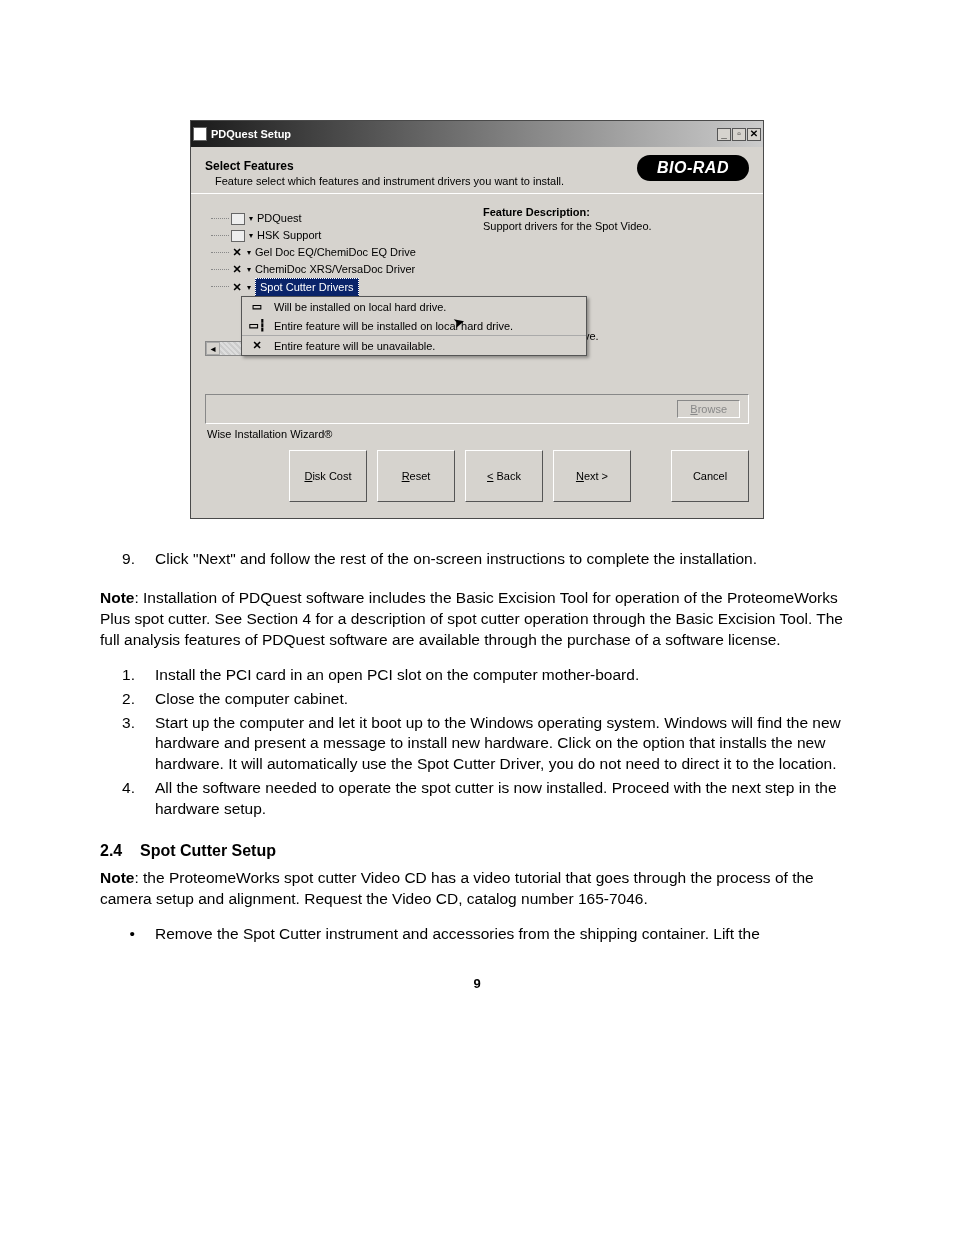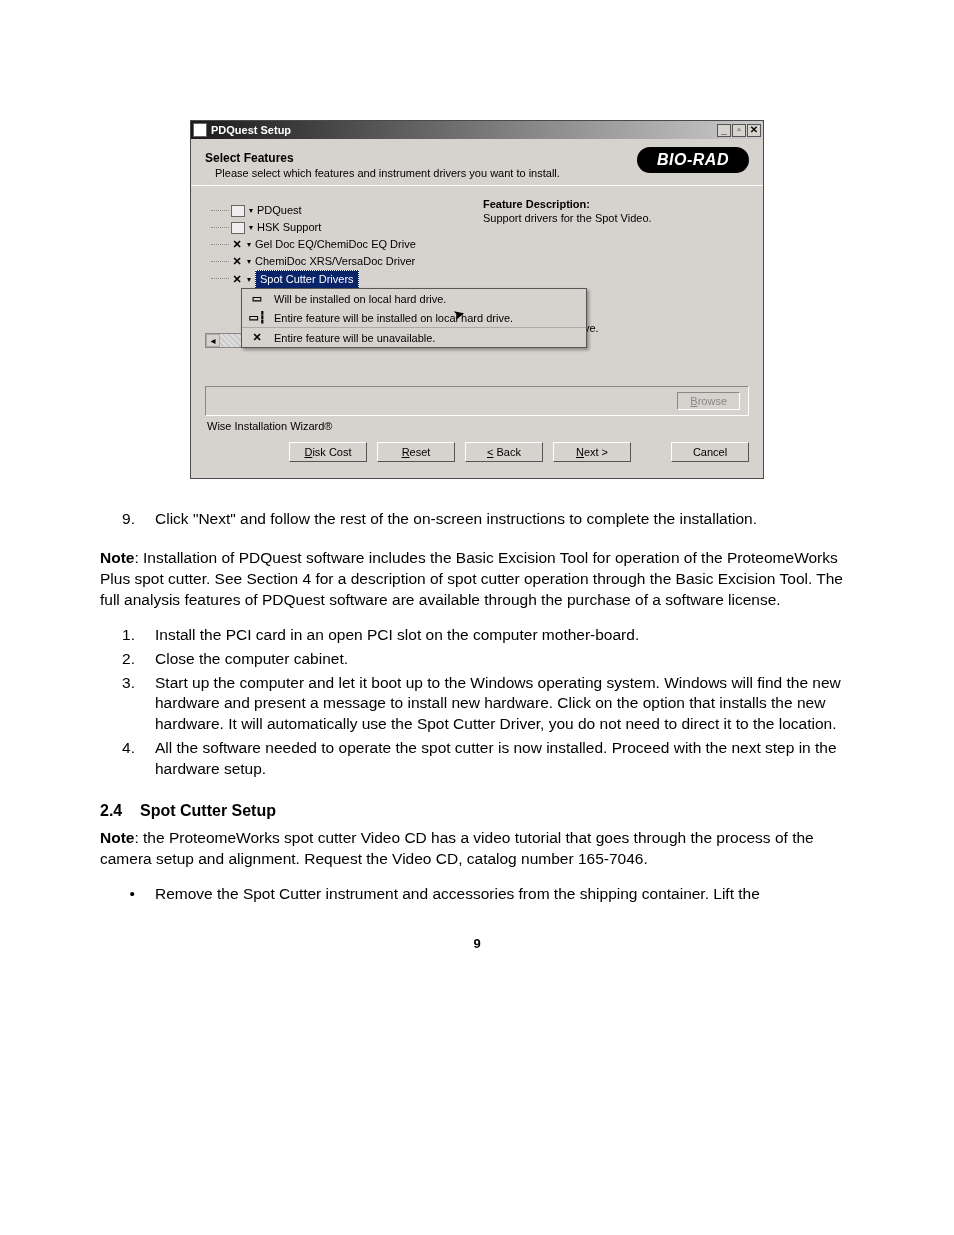--- a/index.html
+++ b/index.html
@@ -16,21 +16,21 @@
   }
   
   .dialog {
     width: 574px;
     margin: 60px auto 30px auto;
     border: 1px solid #4a4a4a;
     background: #d6d3ce;
     font-size: 11px;
   }
   .titlebar {
-    height: 18px;
+    height: 26px;
     background: linear-gradient(to right,#1a1a1a 0%, #888 60%, #ccc 100%);
     display: flex;
     align-items: center;
     padding: 0 2px;
     color: #fff;
     font-weight: bold;
     font-size: 11px;
   }
   .titlebar .app-icon {
     width: 14px; height: 14px; margin-right: 4px;
@@ -117,21 +117,21 @@
   }
   .btn-flat{
     border:1px solid #888;border-right-color:#fff;border-bottom-color:#fff;
     background:#d6d3ce;padding:2px 12px;font-size:11px;color:#888;
   }
   .wizard-label{ font-size:11px; padding:4px 0 0 2px;}
   .btn-row{
     display:flex;gap:10px;padding:10px 0 12px 0;justify-content:flex-start;
   }
   .btn{
-    min-width:78px;padding:3px 10px;font-size:11px;
+    min-width:78px;padding:19px 10px;font-size:11px;
     background:#d6d3ce;border:1px solid #555;
     border-top-color:#fff;border-left-color:#fff;
     text-align:center;
   }
   .btn.group2{margin-left:auto;}
   .underline-first::first-letter{ text-decoration: underline; }
   .cursor-icon{position:absolute;left:248px;top:108px;font-size:14px;z-index:8;transform:rotate(-15deg);}
 
   
   .doc { font-size: 15.5px; line-height: 1.35; }
@@ -158,21 +158,21 @@
       <div class="win-btns">
         <div class="win-btn">_</div>
         <div class="win-btn">▫</div>
         <div class="win-btn">✕</div>
       </div>
     </div>
 
     <div class="dlg-header">
       <div class="dlg-header-left">
         <h3>Select Features</h3>
-        <p>Please select which features and instrument drivers you want to install.</p>
+        <p>Feature select which features and instrument drivers you want to install.</p>
       </div>
       <div class="brand">BIO-RAD</div>
     </div>
 
     <div class="dlg-body">
       <div class="feature-row">
         <div class="tree-area">
           <div class="plusbox">+</div>
           <div class="tree-list">
             <div class="tree-item">

